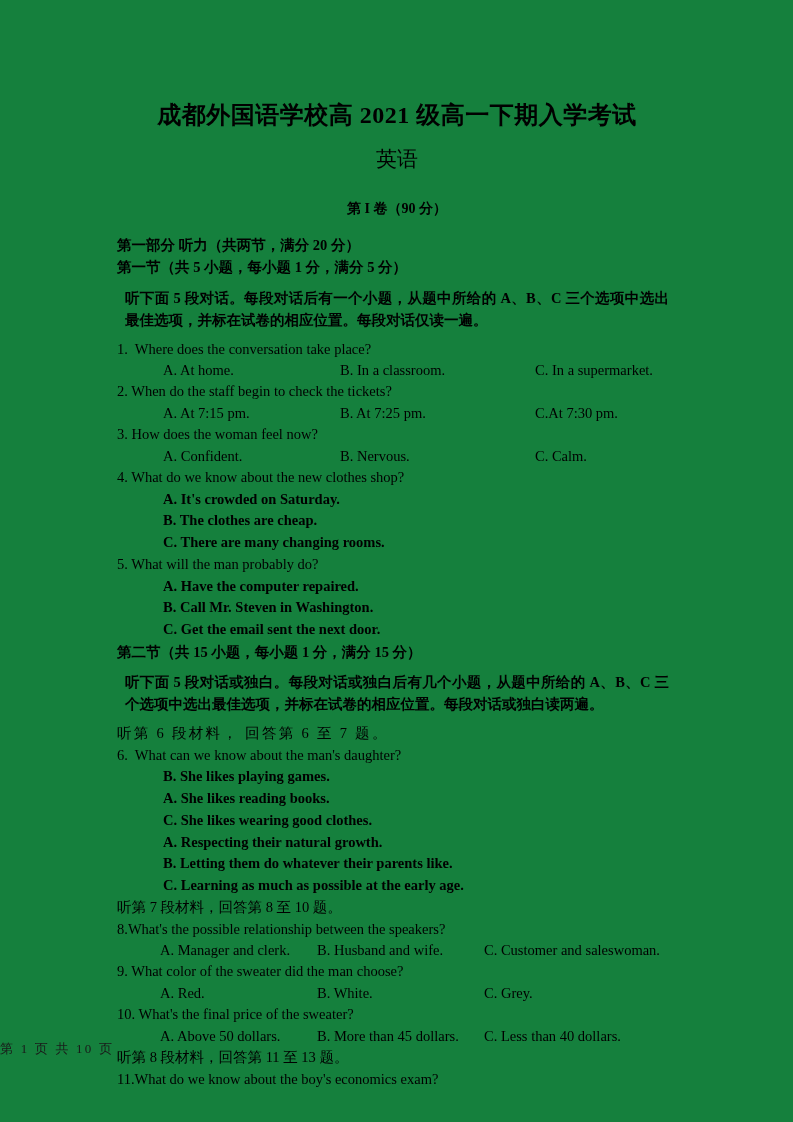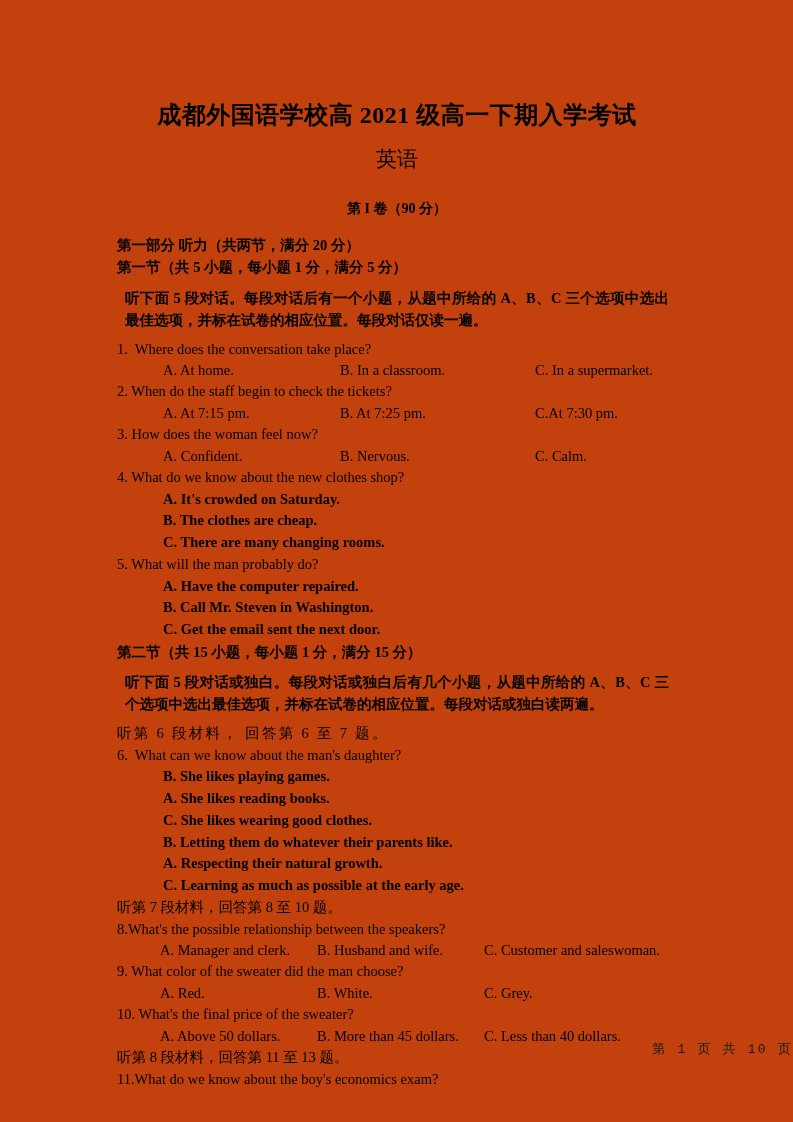--- a/index.html
+++ b/index.html
@@ -8,21 +8,21 @@
     background: #ffffff;
   }
   body {
     font-family: "Liberation Serif", "DejaVu Serif", serif;
     color: #000000;
   }
   .page {
     position: relative;
     width: 793px;
     height: 1122px;
-    background: #c2410c;
+    background: #15803d;
     overflow: hidden;
     box-sizing: border-box;
   }
   .content {
     position: absolute;
     left: 117px;
     top: 0;
     width: 560px;
   }
 
@@ -116,24 +116,24 @@
   .opt-row.cols-b span.a { left: 43px; }
   .opt-row.cols-b span.b { left: 200px; }
   .opt-row.cols-b span.c { left: 367px; }
 
   
   .footer {
     position: absolute;
     left: 0;
     right: 0;
     top: 1040px;
-    text-align: right;
+    text-align: left;
     font-size: 13px;
     letter-spacing: 2.2px;
-    font-family: Liberation Mono, monospace;
+    font-family: Liberation Serif, serif;
     color: #1a1a1a;
   }
 </style>
 </head>
 <body>
 
 <div class="page">
 
   <div class="content">
 
@@ -179,22 +179,22 @@
     <p class="bold-line">第二节（共 15 小题，每小题 1 分，满分 15 分）</p>
     <p class="bold-block">听下面 5 段对话或独白。每段对话或独白后有几个小题，从题中所给的 A、B、C 三个选项中选出最佳选项，并标在试卷的相应位置。每段对话或独白读两遍。</p>
 
     <p class="cue-line wide">听第 6 段材料， 回答第 6 至 7 题。</p>
 
     <p class="q-stem">6.  What can we know about the man's daughter?</p>
     <p class="opt-stack">B. She likes playing games.</p>
     <p class="opt-stack">A. She likes reading books.</p>
     <p class="opt-stack">C. She likes wearing good clothes.</p>
 
+    <p class="opt-stack">A. Respecting their natural growth.</p>
     <p class="opt-stack">B. Letting them do whatever their parents like.</p>
-    <p class="opt-stack">A. Respecting their natural growth.</p>
     <p class="opt-stack">C. Learning as much as possible at the early age.</p>
 
     <p class="cue-line">听第 7 段材料，回答第 8 至 10 题。</p>
 
     <p class="q-stem">8.What's the possible relationship between the speakers?</p>
     <div class="opt-row cols-b">
       <span class="a">A. Manager and clerk.</span>
       <span class="b">B. Husband and wife.</span>
       <span class="c">C. Customer and saleswoman.</span>
     </div>

